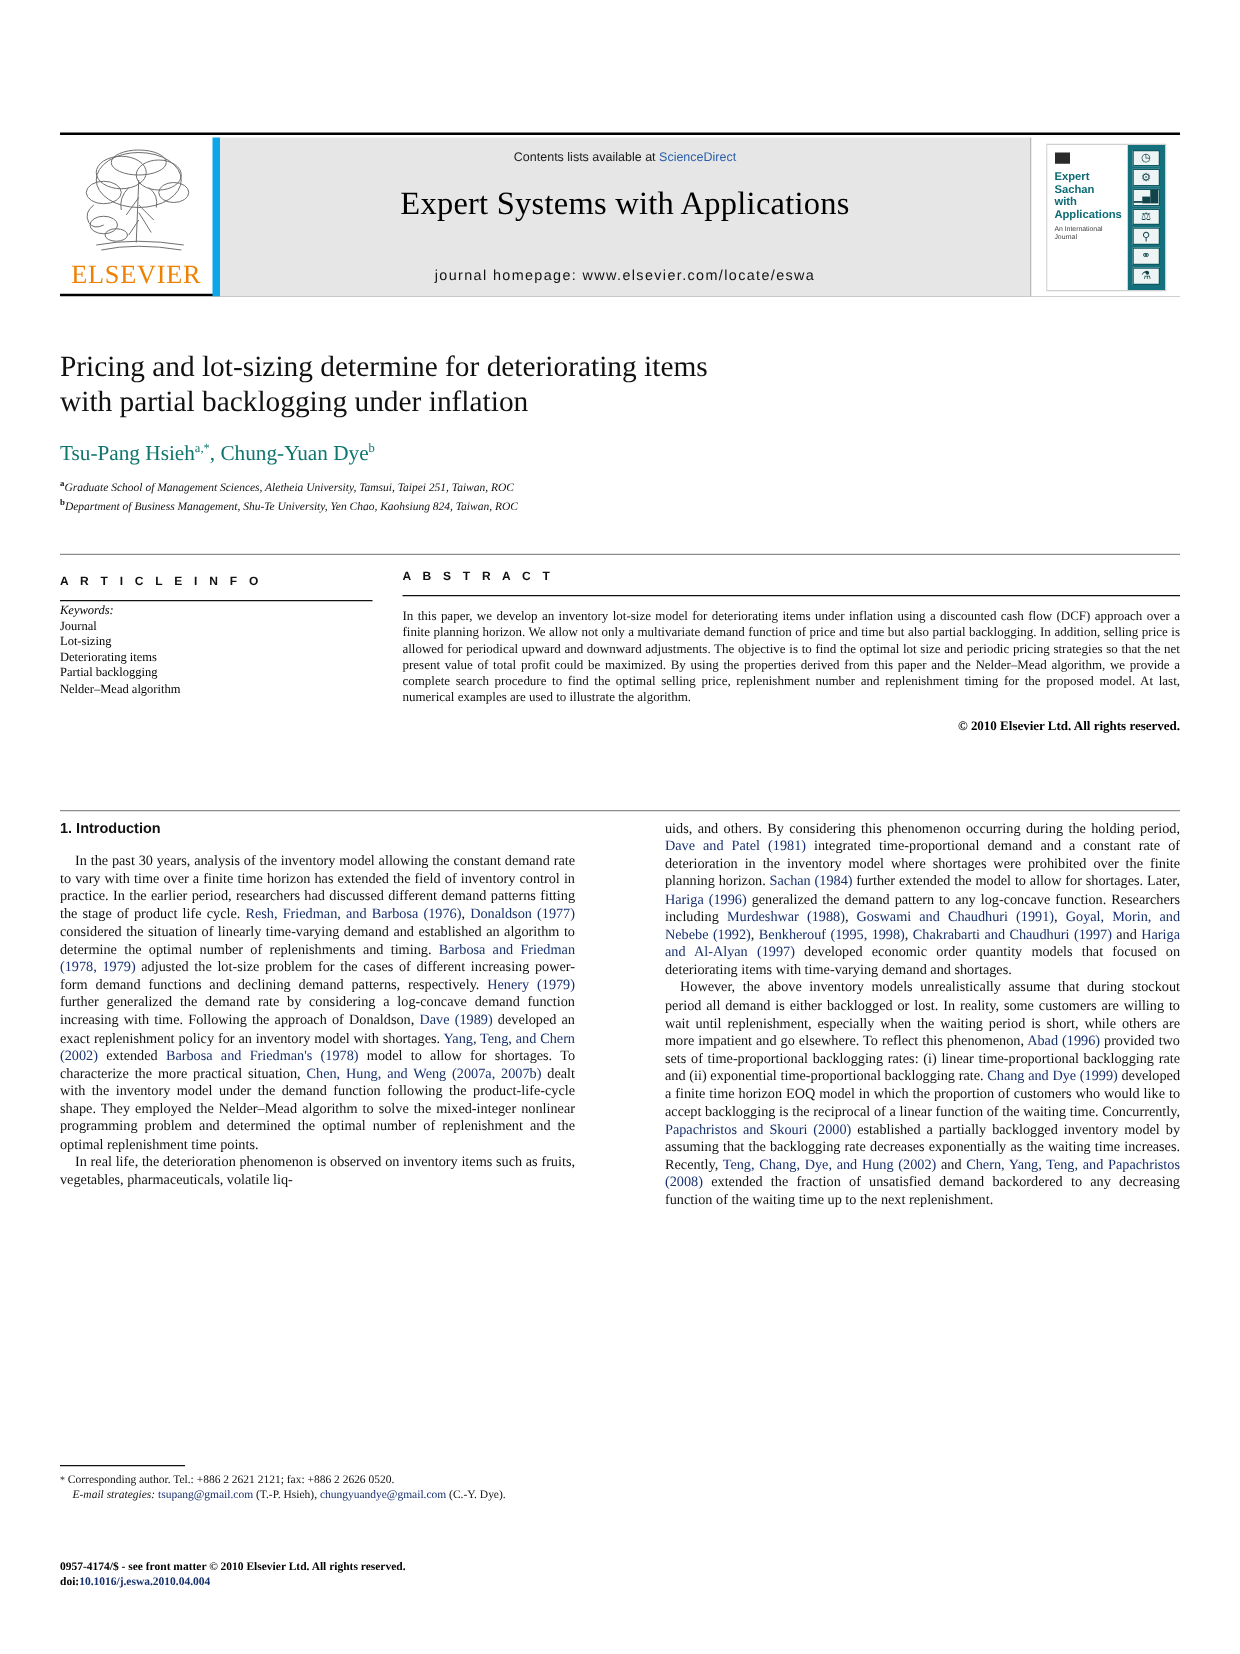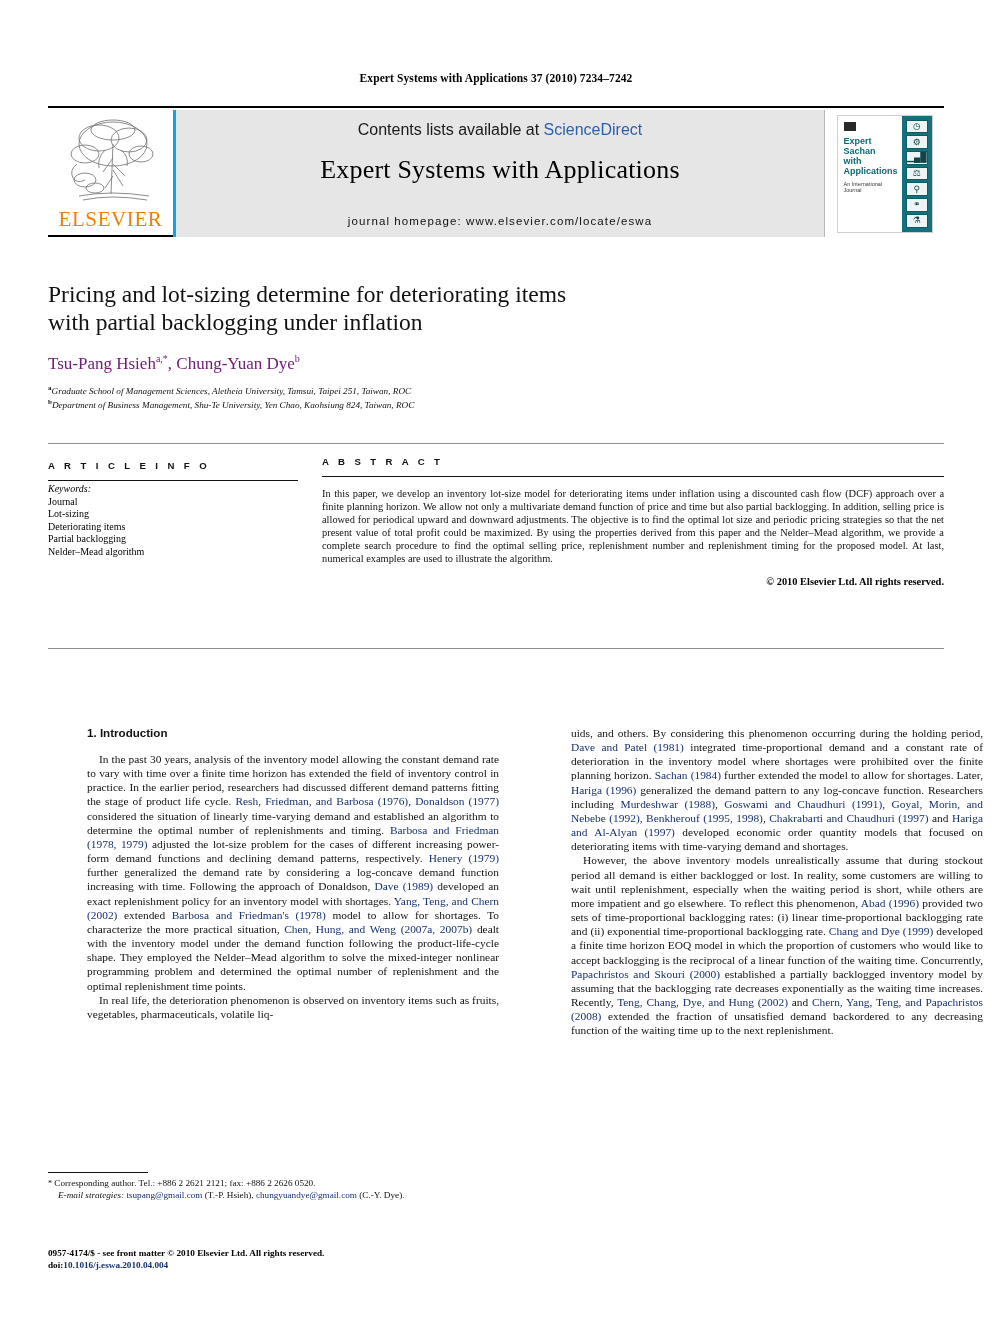--- a/index.html
+++ b/index.html
@@ -24,35 +24,35 @@
 
   
   .masthead {
     position:absolute; left:48px; top:106px; width:896px; height:131px;
     border-top:2.2px solid #000;
     border-bottom:2.2px solid #000;
   }
   .mast-inner { position:absolute; left:0; top:2px; width:896px; height:127px; display:flex; }
   .logo-cell {
     width:128px; height:127px; position:relative;
-    border-right:3px solid #0ea5e9;
+    border-right:6px solid #0ea5e9;
     display:flex; flex-direction:column; align-items:center; justify-content:flex-start;
     padding-top:4px;
   }
   .tree-svg { width:104px; height:94px; display:block; }
   .elsevier-word {
     font-family:"Liberation Serif", serif;
     color:#f08000; font-size:21px; letter-spacing:.6px; line-height:1;
     margin-top:1px;
   }
   .center-cell {
     flex:1; height:127px; background:#e6e6e6; position:relative;
     display:flex; flex-direction:column; align-items:center;
   }
-  .contents-line { margin-top:11px; font-family:"Liberation Sans", sans-serif; font-size:16px; color:#1a1a1a; }
+  .contents-line { margin-top:11px; font-family:"Liberation Sans", sans-serif; font-size:10px; color:#1a1a1a; }
   .contents-line .sd { color:#2b5faa; }
   .journal-title {
     margin-top:16px;
     font-family:"Liberation Serif", serif;
     font-size:26px; letter-spacing:.2px; color:#000000;
   }
   .homepage {
     position:absolute; bottom:10px; left:0; width:100%;
     text-align:center;
     font-family:"Liberation Sans", sans-serif;
@@ -78,21 +78,21 @@
 
   
   .titlewrap { position:absolute; left:48px; top:280px; width:700px; }
   .art-title {
     font-family:"Liberation Serif", serif;
     font-size:23.5px; line-height:28px; font-weight:normal; color:#111;
   }
   .authors {
     margin-top:17px;
     font-family:"Liberation Serif", serif;
-    font-size:17px; color:#701a75;
+    font-size:17px; color:#0f766e;
   }
   .authors sup { font-size:10px; }
   .affil {
     margin-top:9px;
     font-style:italic; font-size:9.2px; line-height:11.5px; color:#111;
   }
   .affil sup { font-style:normal; font-size:7px; font-weight:bold; }
 
   
   .rule-top { position:absolute; left:48px; top:443px; width:896px; border-top:0.9px solid #8d8d8d; }
@@ -107,21 +107,21 @@
   .sec-rule { margin-top:9px; border-top:1.6px solid #111; }
   .kw { margin-top:2px; font-size:10px; line-height:12.6px; }
   .kw .lbl { font-style:italic; }
   .abs-body {
     margin-top:10px;
     font-size:10.4px; line-height:13.1px; text-align:justify; color:#111;
   }
   .abs-copy { margin-top:10px; text-align:right; font-size:10.4px; font-weight:bold; }
 
   
-  .col { position:absolute; top:726px; width:412px;margin-left:39px; }
+  .col { position:absolute; top:656px; width:412px; }
   .colL { left:48px; }
   .colR { left:532px; }
   .h2 {
     font-family:"Liberation Sans", sans-serif;
     font-size:11.6px; font-weight:bold; margin:0 0 13px 0; color:#111;
   }
   .p {
     font-size:11.4px; line-height:14.15px; text-align:justify;
     margin:0; text-indent:12px; color:#111;
   }
@@ -135,21 +135,20 @@
   .fn .em { font-style:italic; }
   .fn a, .fn .lnk { color:#17306e; }
   .imprint { position:absolute; left:48px; top:1236px; width:412px; font-size:9.2px; line-height:11.6px; font-weight:bold;margin-top:12px; }
   .imprint .doi { color:#17306e; font-weight:bold; }
 </style>
 </head>
 <body>
 
 <div class="page">
 
-  <div class="runhead">Expert Systems with Applications 37 (2010) 7234–7242</div>
 
   <div class="masthead">
     <div class="mast-inner">
 
       <div class="logo-cell">
         <svg class="tree-svg" viewBox="0 0 104 94">
           <g stroke="#6f6f6f" stroke-width="0.8" fill="none">
             <ellipse cx="54" cy="30" rx="34" ry="22"></ellipse>
             <ellipse cx="40" cy="24" rx="20" ry="13"></ellipse>
             <ellipse cx="70" cy="26" rx="18" ry="12"></ellipse>

